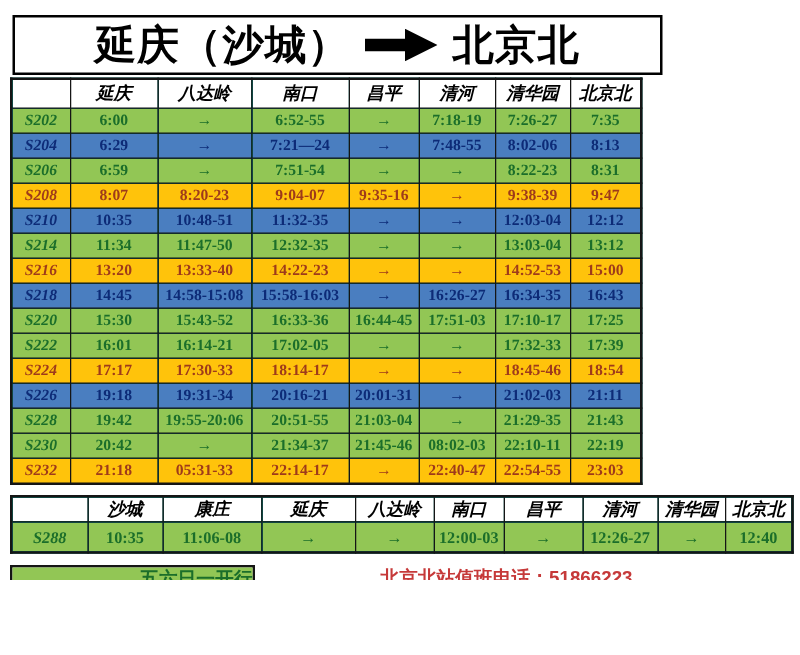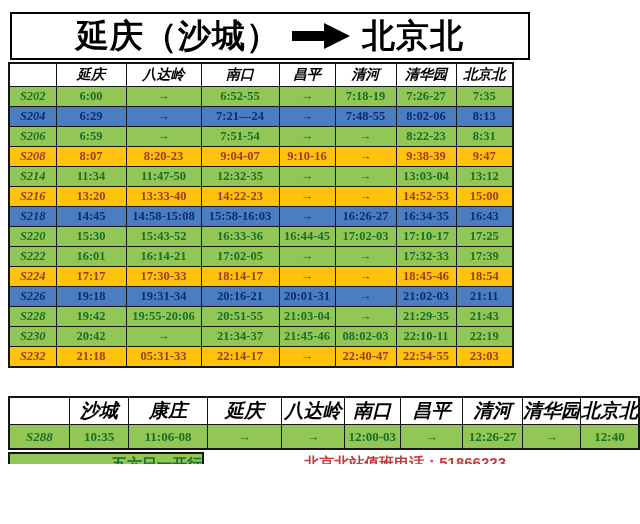--- a/index.html
+++ b/index.html
@@ -16,21 +16,21 @@
   table{position:absolute;border-collapse:collapse;table-layout:fixed;border:2px solid #151515;background:#0f766e;}
   th,td{border:1px solid #151515;text-align:center;vertical-align:middle;padding:0;
         overflow:hidden;white-space:nowrap;}
   th{font-style:italic;font-weight:700;font-family:"Liberation Serif",serif;color:#000;background:#fff;}
   td{font-weight:700;font-family:"Liberation Serif",serif;}
   td.train{font-style:italic;}
   #table1{left:8px;top:62px;}
   #table1 th{height:22px;font-size:14px;}
   #table1 td{height:19px;font-size:12.5px;}
   #table2{left:8px;top:396px;}
-  #table2 th{height:19px;font-size:19px;}
+  #table2 th{height:19px;font-size:14px;}
   #table2 td{height:23px;font-size:13px;}
 
   .row-green{background:#92C655;color:#1B6E2A;}
   .row-blue{background:#4A7EC0;color:#0D2B77;}
   .row-yellow{background:#FFC30B;color:#9E3A1B;}
 
   
   .legend{position:absolute;left:8px;top:452px;width:192px;border:2px solid #151515;}
   .legend-row{height:20px;line-height:20px;text-align:right;font-weight:700;font-size:15px;
               border-top:1px solid #151515;}
@@ -108,24 +108,34 @@
           <td>→</td>
           <td>→</td>
           <td>8:22-23</td>
           <td>8:31</td>
         </tr>
         <tr class="row-yellow">
           <td class="train">S208</td>
           <td>8:07</td>
           <td>8:20-23</td>
           <td>9:04-07</td>
-          <td>9:10-16</td>
+          <td>9:35-16</td>
           <td>→</td>
           <td>9:38-39</td>
           <td>9:47</td>
+        </tr>
+        <tr class="row-blue">
+          <td class="train">S210</td>
+          <td>10:35</td>
+          <td>10:48-51</td>
+          <td>11:32-35</td>
+          <td>→</td>
+          <td>→</td>
+          <td>12:03-04</td>
+          <td>12:12</td>
         </tr>
         <tr class="row-green">
           <td class="train">S214</td>
           <td>11:34</td>
           <td>11:47-50</td>
           <td>12:32-35</td>
           <td>→</td>
           <td>→</td>
           <td>13:03-04</td>
           <td>13:12</td>
@@ -149,21 +159,21 @@
           <td>16:26-27</td>
           <td>16:34-35</td>
           <td>16:43</td>
         </tr>
         <tr class="row-green">
           <td class="train">S220</td>
           <td>15:30</td>
           <td>15:43-52</td>
           <td>16:33-36</td>
           <td>16:44-45</td>
-          <td>17:02-03</td>
+          <td>17:51-03</td>
           <td>17:10-17</td>
           <td>17:25</td>
         </tr>
         <tr class="row-green">
           <td class="train">S222</td>
           <td>16:01</td>
           <td>16:14-21</td>
           <td>17:02-05</td>
           <td>→</td>
           <td>→</td>

